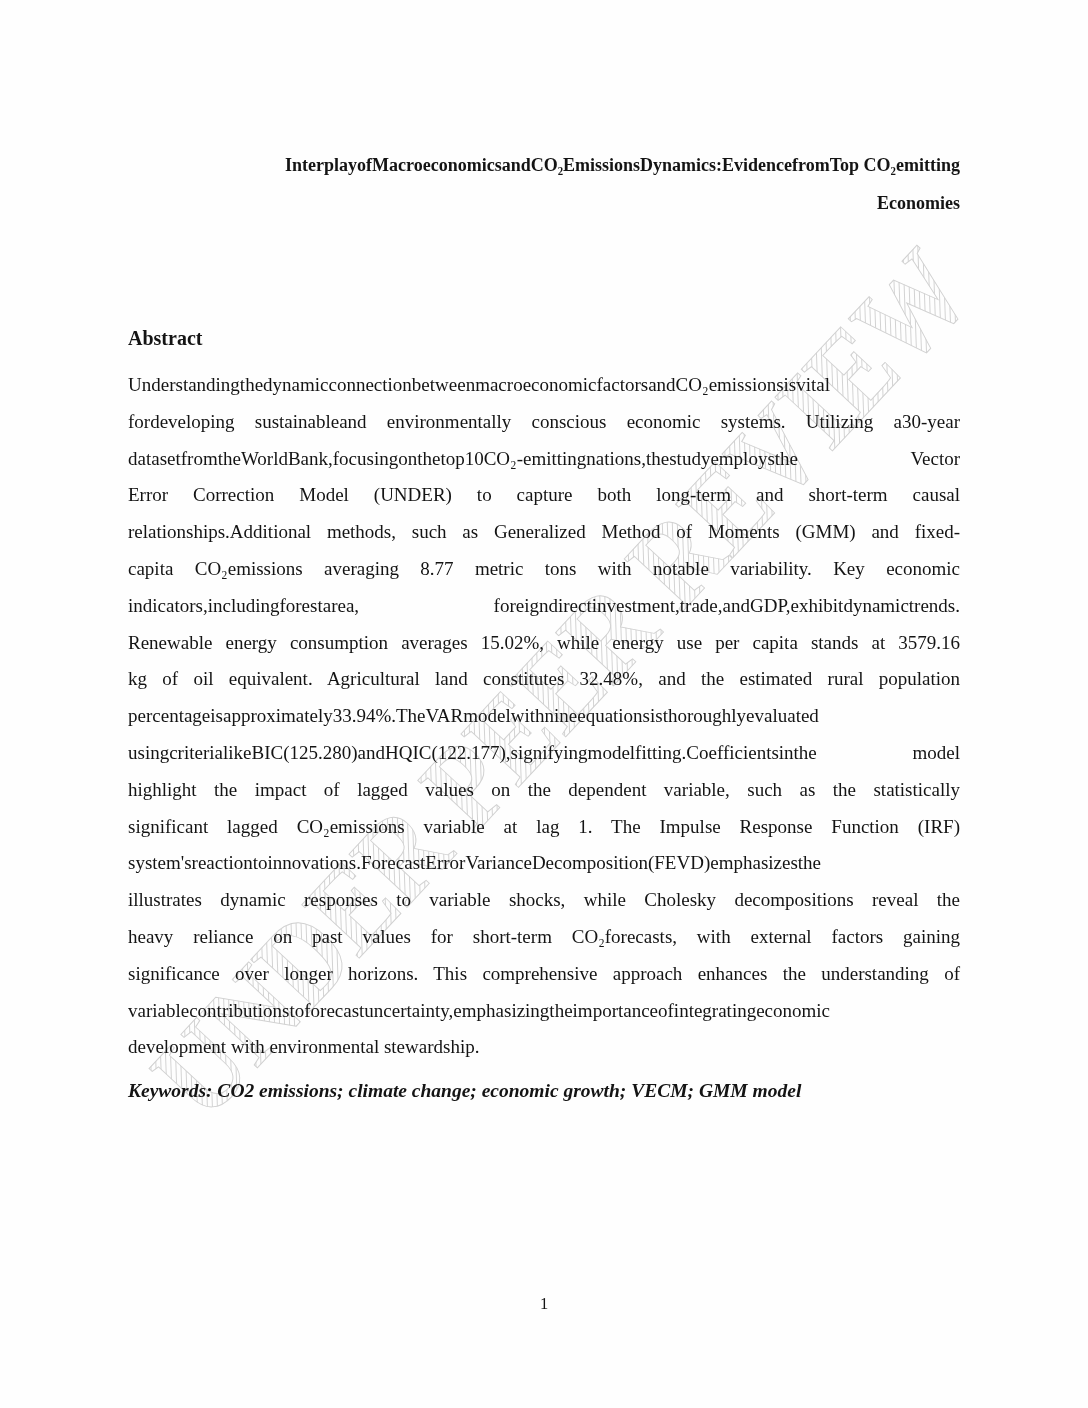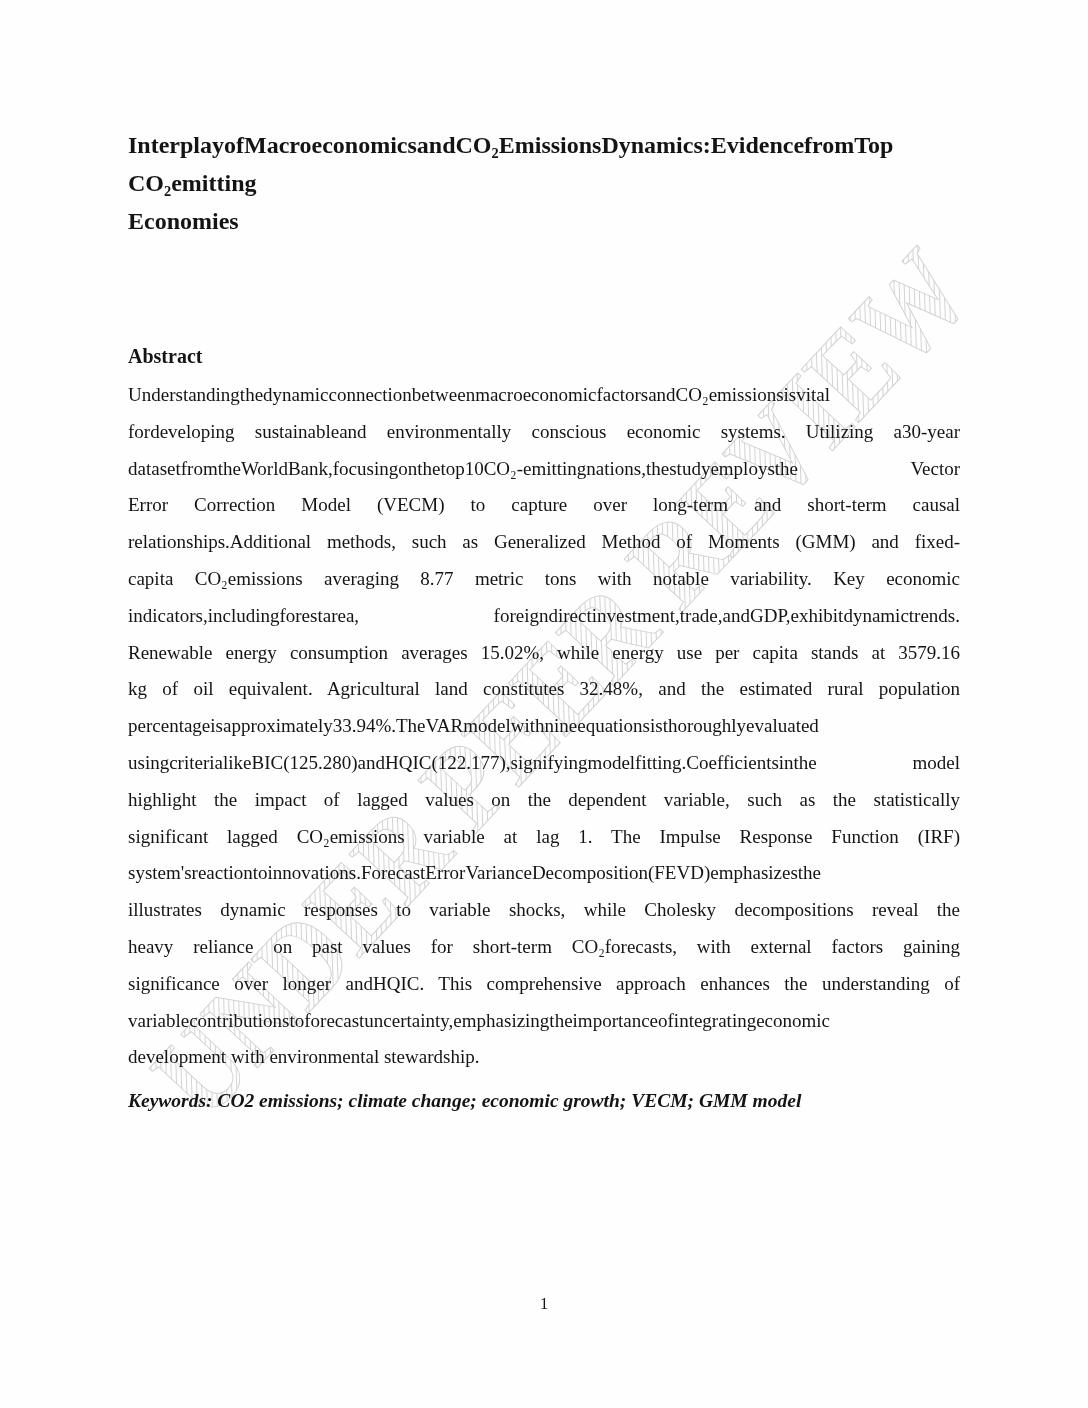--- a/index.html
+++ b/index.html
@@ -30,33 +30,34 @@
   .article-type {
     text-align: center;
     font-weight: bold;
     font-style: italic;
     text-decoration: underline;
     font-size: 19.5px;
     line-height: 24px;
     margin: 0;
   }
   .paper-title {
-    text-align: left;
+    text-align: right;
     font-weight: bold;
-    font-size: 24px;
+    font-size: 18px;
     line-height: 38px;
+    margin-top: 20px;
   }
   .abstract-heading {
     font-weight: bold;
     font-size: 20px;
     line-height: 26px;
     margin-top: 103px;
   }
   .abstract {
-    margin-top: 8px;
+    margin-top: 16px;
     font-size: 19px;
     line-height: 36.8px;
   }
   .abstract-line {
     text-align: justify;
     text-align-last: justify;
   }
   .abstract-line:last-child {
     text-align-last: left;
   }
@@ -98,34 +99,34 @@
       <div>InterplayofMacroeconomicsandCO₂EmissionsDynamics:EvidencefromTop CO₂emitting</div>
       <div>Economies</div>
     </div>
 
     <div class="abstract-heading">Abstract</div>
 
     <div class="abstract">
         <div class="abstract-line">UnderstandingthedynamicconnectionbetweenmacroeconomicfactorsandCO₂emissionsisvital</div>
         <div class="abstract-line">fordeveloping sustainableand environmentally conscious economic systems. Utilizing a30-year</div>
         <div class="abstract-line">datasetfromtheWorldBank,focusingonthetop10CO₂-emittingnations,thestudyemploysthe Vector</div>
-        <div class="abstract-line">Error Correction Model (VECM) to capture over long-term and short-term causal</div>
+        <div class="abstract-line">Error Correction Model (UNDER) to capture both long-term and short-term causal</div>
         <div class="abstract-line">relationships.Additional methods, such as Generalized Method of Moments (GMM) and fixed-</div>
         <div class="abstract-line">capita CO₂emissions averaging 8.77 metric tons with notable variability. Key economic</div>
         <div class="abstract-line">indicators,includingforestarea, foreigndirectinvestment,trade,andGDP,exhibitdynamictrends.</div>
         <div class="abstract-line">Renewable energy consumption averages 15.02%, while energy use per capita stands at 3579.16</div>
         <div class="abstract-line">kg of oil equivalent. Agricultural land constitutes 32.48%, and the estimated rural population</div>
         <div class="abstract-line">percentageisapproximately33.94%.TheVARmodelwithnineequationsisthoroughlyevaluated</div>
         <div class="abstract-line">usingcriterialikeBIC(125.280)andHQIC(122.177),signifyingmodelfitting.Coefficientsinthe model</div>
         <div class="abstract-line">highlight the impact of lagged values on the dependent variable, such as the statistically</div>
         <div class="abstract-line">significant lagged CO₂emissions variable at lag 1. The Impulse Response Function (IRF)</div>
         <div class="abstract-line">system'sreactiontoinnovations.ForecastErrorVarianceDecomposition(FEVD)emphasizesthe</div>
         <div class="abstract-line">illustrates dynamic responses to variable shocks, while Cholesky decompositions reveal the</div>
         <div class="abstract-line">heavy reliance on past values for short-term CO₂forecasts, with external factors gaining</div>
-        <div class="abstract-line">significance over longer andHQIC. This comprehensive approach enhances the understanding of</div>
+        <div class="abstract-line">significance over longer horizons. This comprehensive approach enhances the understanding of</div>
         <div class="abstract-line">variablecontributionstoforecastuncertainty,emphasizingtheimportanceofintegratingeconomic</div>
         <div class="abstract-line">development with environmental stewardship.</div>
       </div>
 
     <div class="keywords">Keywords: CO2 emissions; climate change; economic growth; VECM; GMM model</div>
 
   </div>
 
   <div class="page-number">1</div>
 

